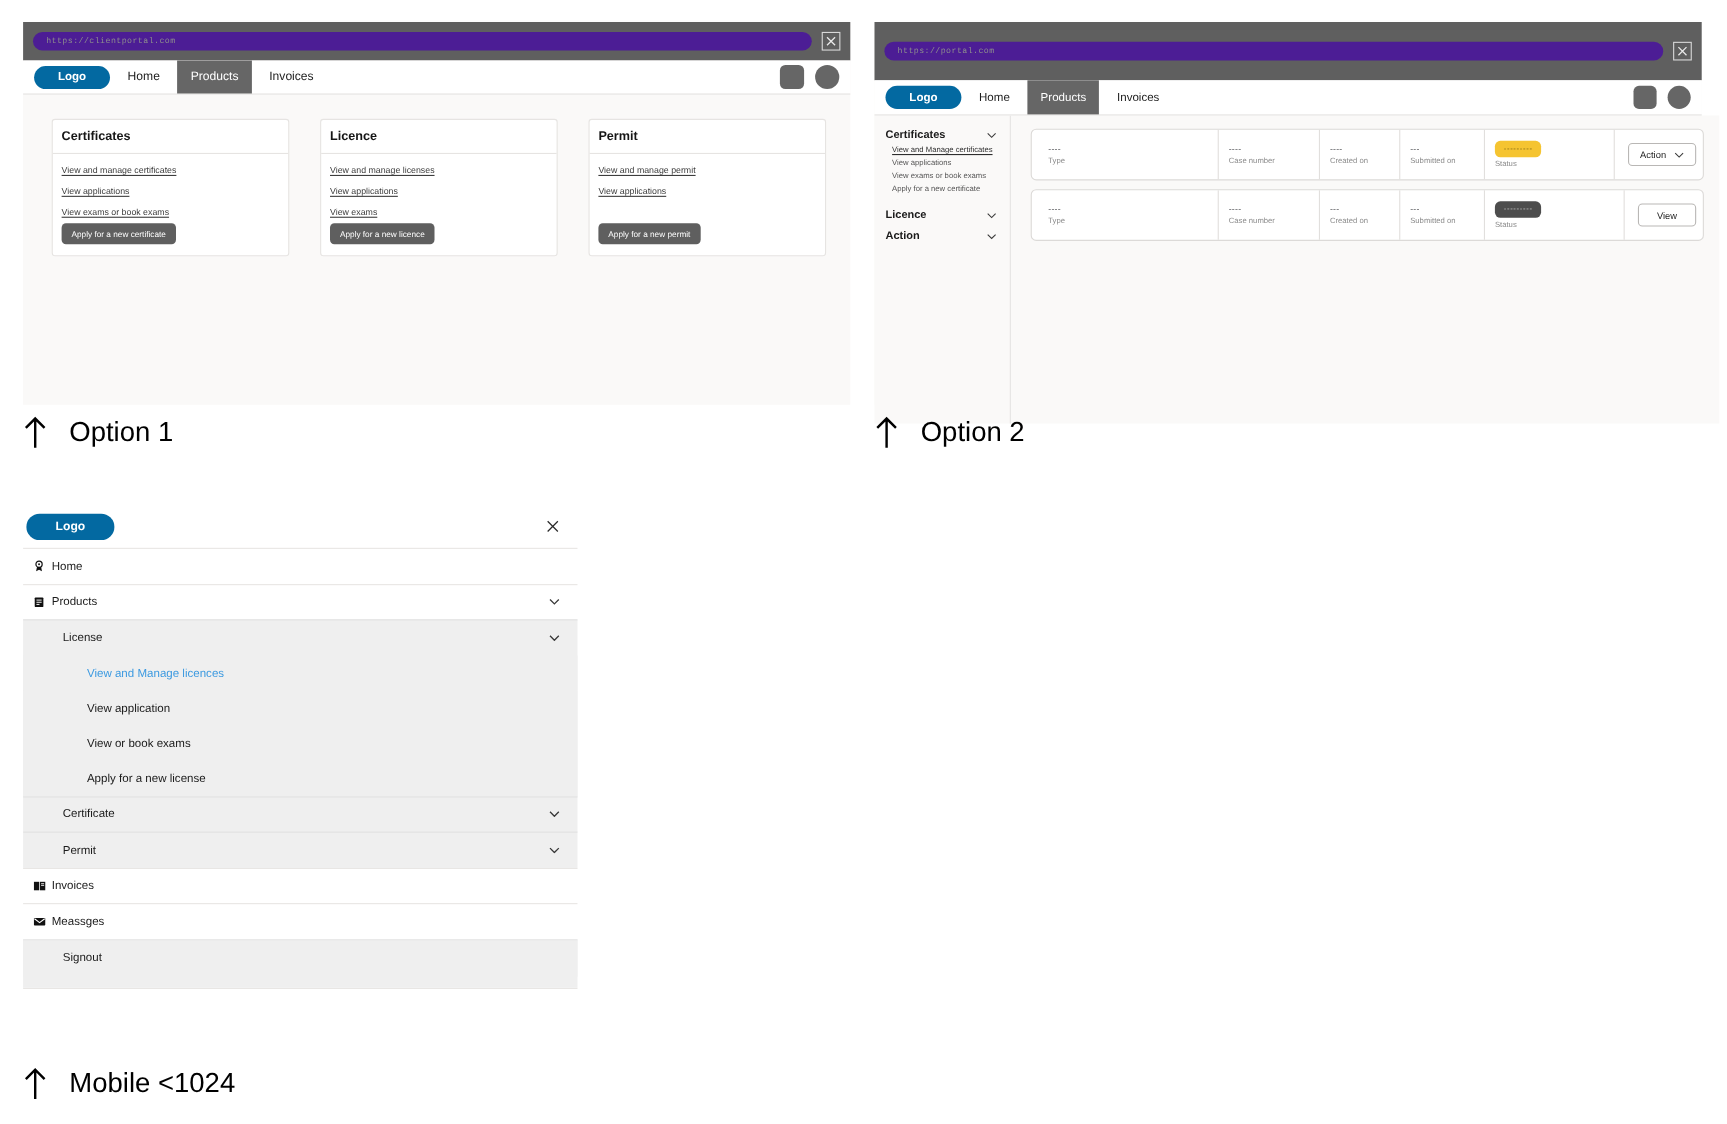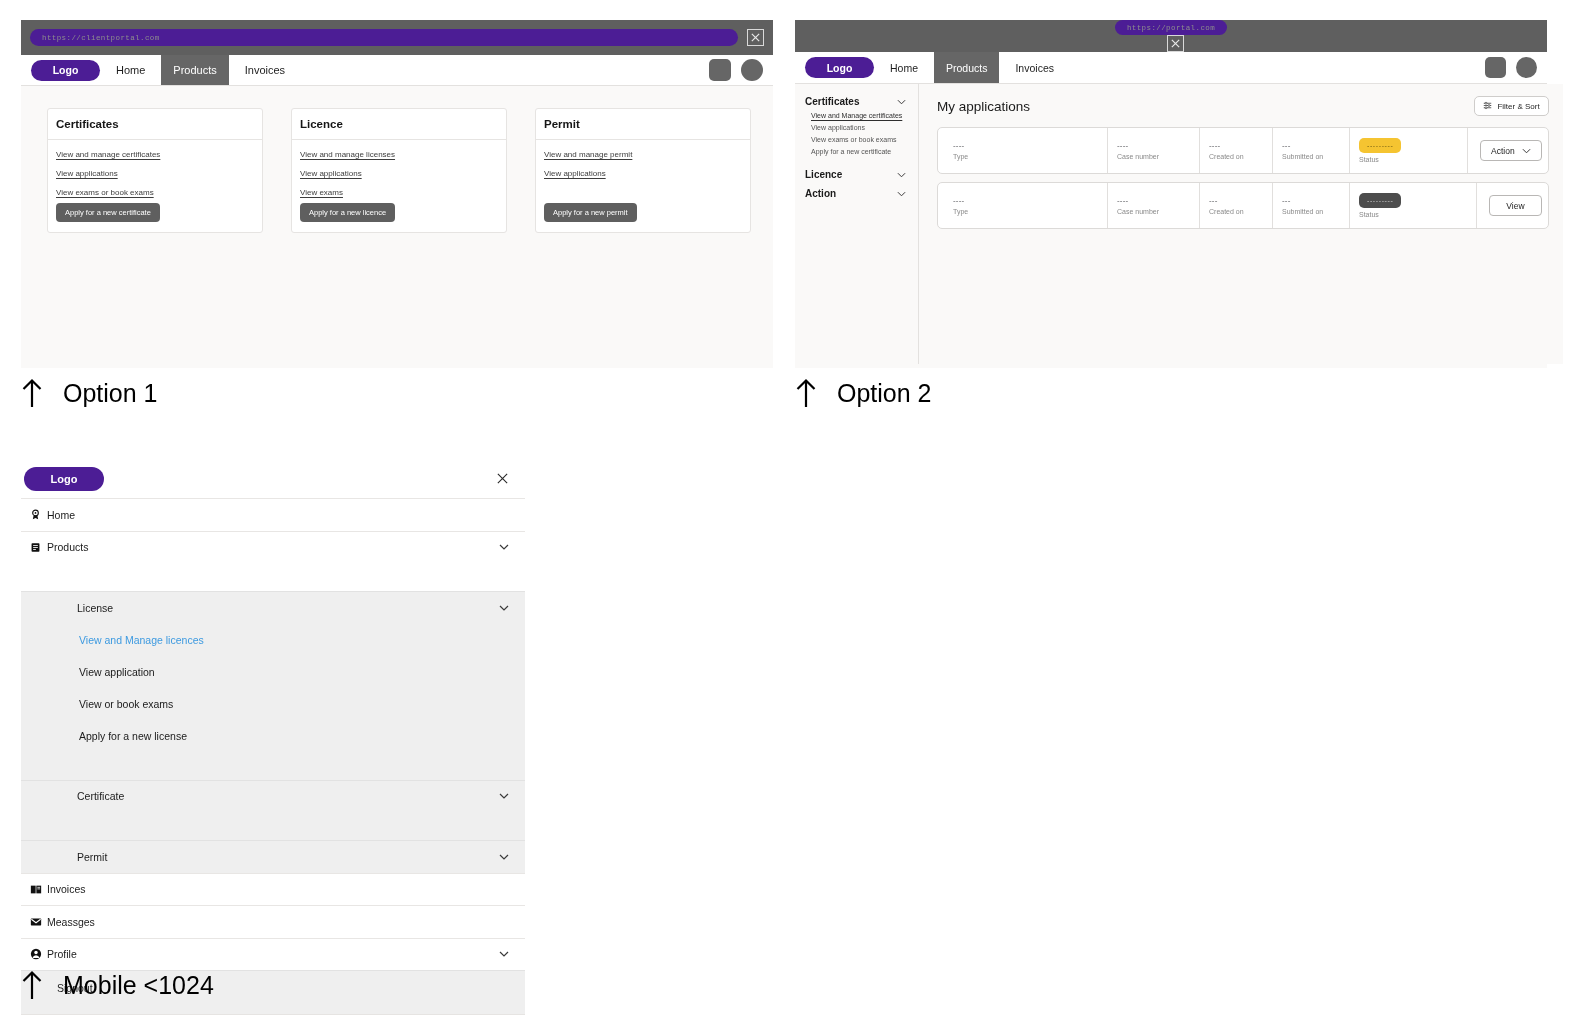--- a/index.html
+++ b/index.html
@@ -35,21 +35,21 @@
   }
   .chrome-close svg { display: block; }
 
   .navbar {
     background: #ffffff;
     display: flex; align-items: stretch;
     border-bottom: 1px solid #e3e1df;
     position: relative;
   }
   .logo-pill {
-    background: #4c1d95; color: #ffffff;
+    background: #0369a1; color: #ffffff;
     border-radius: 40px;
     display: flex; align-items: center; justify-content: center;
     font-weight: 600;
     flex: 0 0 auto;
     text-align: center;
   }
   .navlink {
     display: flex; align-items: center;
     color: #1d1d1d;
     height: 100%;
@@ -96,21 +96,21 @@
     position: absolute; left: 8px; bottom: 10px;
     background: #5f5f5f; color: #ffffff;
     border: none; border-radius: 4px;
     font-size: 7.5px;
     padding: 5px 9px;
     font-family: "Liberation Sans", sans-serif;
   }
 
   
   #opt2 { left: 795px; top: 20px; width: 752px; height: 348px; }
-  #opt2 .chrome { height: 32px; flex-direction: column; }
+  #opt2 .chrome { height: 53px; }
   #opt2 .urlbar { height: 17px; padding: 0 12px; font-size: 7.5px; letter-spacing: .4px; }
   #opt2 .chrome-close { width: 17px; height: 17px; margin-left: 9px; }
   #opt2 .navbar { height: 32px; padding: 0 10px; }
   #opt2 .logo-pill { width: 69px; height: 21px; font-size: 10.5px; align-self: center; }
   #opt2 .navlink { padding: 0 12px; font-size: 10.5px; margin-left: 4px; }
   #opt2 .nav-sq { width: 21px; height: 21px; border-radius: 5px; }
   #opt2 .nav-circle { width: 21px; height: 21px; margin-left: 10px; }
 
   #opt2 .split { display: flex; height: calc(348px - 36px - 32px); }
   .side {
@@ -203,21 +203,21 @@
     display: flex; align-items: center;
     height: 32.5px;
     border-top: 1px solid #e8e6e4;
     padding: 0 16px 0 9px;
     font-size: 10.5px; color: #1b1b1b;
   }
   .m-ico { width: 17px; display: flex; align-items: center; color: #111111; }
   .m-chev { margin-left: auto; color: #3a3a3a; display: flex; }
   .m-sub { background: #efefef; }
   .m-sub .m-item { border-top: 1px solid #e2e2e2; padding-left: 36px; }
-  .m-sub .m-item.l1 { padding-left: 56px; font-size: 10.5px; margin-top: 28px; }
+  .m-sub .m-item.l1 { padding-left: 36px; font-size: 10.5px; }
   .m-leaf {
     display: flex; align-items: center;
     height: 32px; padding-left: 58px;
     font-size: 10.5px; color: #1b1b1b;
     background: #efefef;
   }
   .m-leaf.link { color: #3d9ae0; }
   .m-divider-top { border-top: 1px solid #e2e2e2; }
 
   
@@ -353,34 +353,20 @@
               <svg width="9" height="6" viewBox="0 0 10 6">
                   <path d="M1 1 L5 5 L9 1" stroke="#3a3a3a" stroke-width="1.1" fill="none"></path>
                 </svg>
             </span>
           </div>
         </div>
 
       </div>
 
       <div class="main2">
-        <div class="main2-head">
-          <div class="main2-title">My applications</div>
-          <button class="filter-btn">
-            <span>
-              <svg width="9" height="9" viewBox="0 0 12 12">
-                <path d="M1 3 H11 M1 6 H11 M1 9 H11" stroke="#333" stroke-width="1" fill="none"></path>
-                <circle cx="4" cy="3" r="1.3" fill="#fff" stroke="#333" stroke-width="0.9"></circle>
-                <circle cx="8" cy="6" r="1.3" fill="#fff" stroke="#333" stroke-width="0.9"></circle>
-                <circle cx="4" cy="9" r="1.3" fill="#fff" stroke="#333" stroke-width="0.9"></circle>
-              </svg>
-            </span>
-            <span>Filter &amp; Sort</span>
-          </button>
-        </div>
 
         <div class="app-row">
           <div class="app-cell c-type">
             <span class="app-val">----</span>
             <span class="app-lbl">Type</span>
           </div>
           <div class="app-cell c-case">
             <span class="app-val">----</span>
             <span class="app-lbl">Case number</span>
           </div>
@@ -530,35 +516,20 @@
     <div class="m-item">
       <span class="m-ico">
         <svg width="12" height="10" viewBox="0 0 14 11">
             <rect x="1" y="1.5" width="12" height="8" rx="0.8" fill="#111"></rect>
             <path d="M1.6 2.3 L7 6.4 L12.4 2.3" stroke="#fff" stroke-width="1.2" fill="none"></path>
           </svg>
       </span>
       <span>Meassges</span>
     </div>
 
-    <div class="m-item">
-      <span class="m-ico">
-        <svg width="12" height="12" viewBox="0 0 14 14">
-            <circle cx="7" cy="7" r="6" fill="#111"></circle>
-            <circle cx="7" cy="5.2" r="2" fill="#fff"></circle>
-            <path d="M2.9 11.6 a4.3 4.3 0 0 1 8.2 0" fill="#fff"></path>
-          </svg>
-      </span>
-      <span>Profile</span>
-      <span class="m-chev">
-        <svg width="10" height="6" viewBox="0 0 10 6">
-            <path d="M1 1 L5 5 L9 1" stroke="#3a3a3a" stroke-width="1.2" fill="none"></path>
-          </svg>
-      </span>
-    </div>
 
     <div class="m-sub m-divider-top" style="padding-bottom:10px;">
       <div class="m-leaf" style="padding-left:36px; height:33px;">Signout</div>
     </div>
 
   </div>
 
   <div class="caption" style="left:21px; top:970px;">
     <span class="arr">
       <svg width="22" height="30" viewBox="0 0 22 30">

